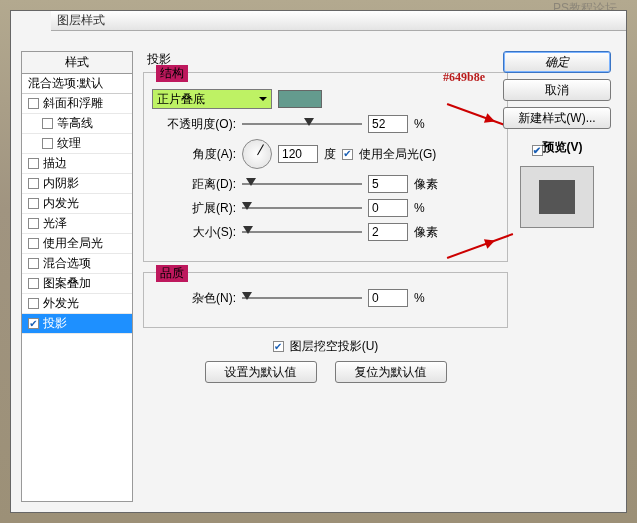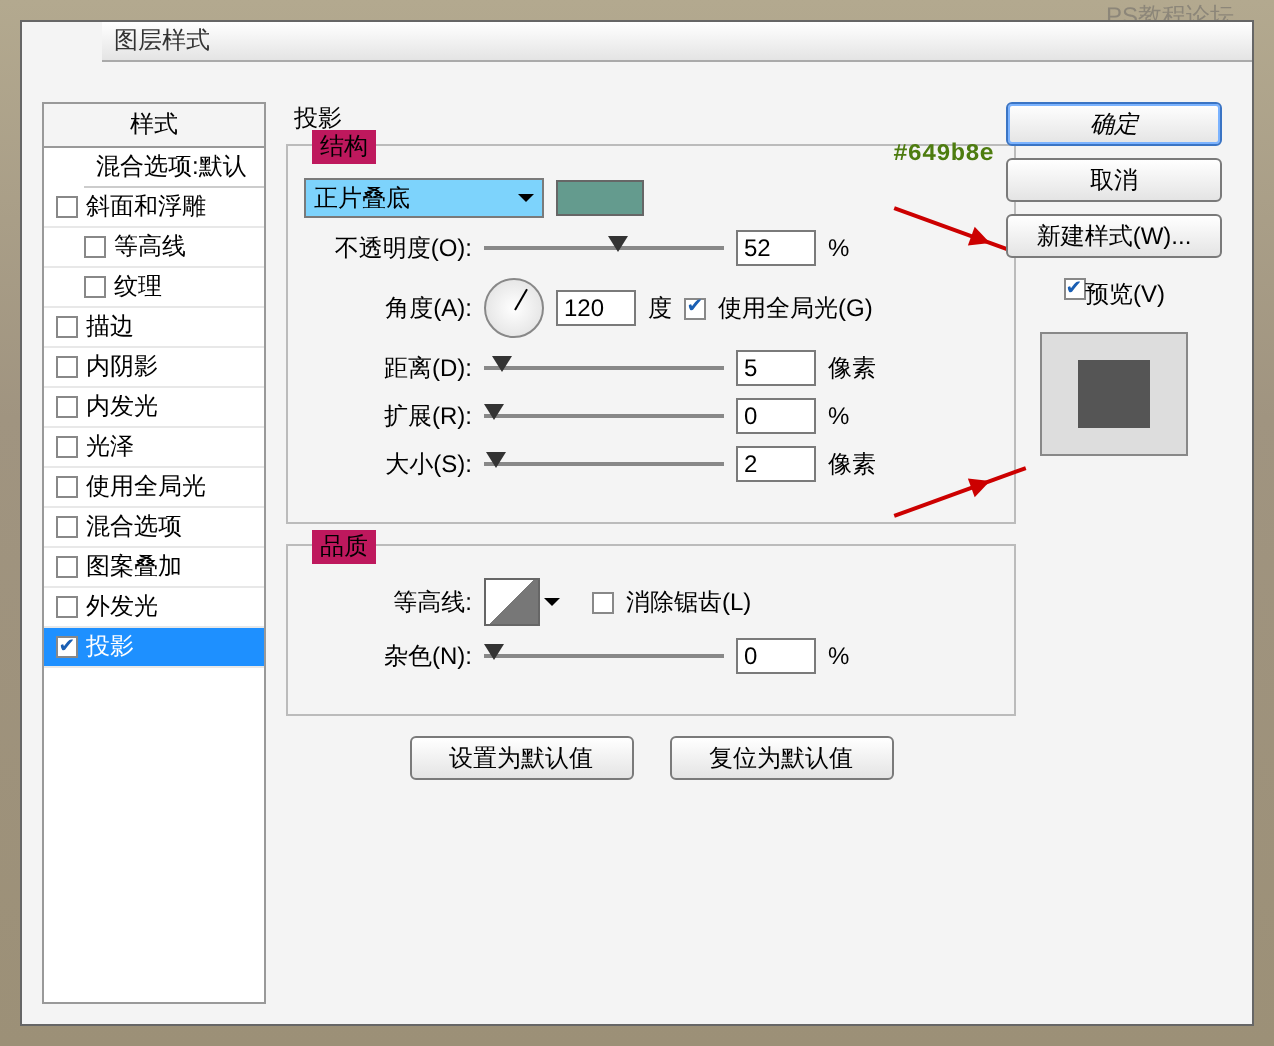--- a/index.html
+++ b/index.html
@@ -7,57 +7,57 @@
 .bgframe { position:absolute; inset:0; background: linear-gradient(#b3a98f,#a09480 40%,#9c9077); }
 .dialog { position:absolute; left:10px; top:10px; right:10px; bottom:10px; background:#f4f4f4; border:1px solid #666;}
 .titlebar { height:20px; background:linear-gradient(#fff,#e4e4e4); border-bottom:1px solid #aaa; display:flex; align-items:center; padding:0 6px;margin-left:40px;}
 .titlebar span { color:#333;}
 .watermark{ position:absolute; right:20px; top:3px; color:#8c8679; font-size:11px; text-align:right; line-height:11px;}
 .content { position:absolute; top:22px; left:0; right:0; bottom:0; }
 
 
 .styles-panel { position:absolute; left:10px; top:18px; width:112px; bottom:10px; border:1px solid #999; background:#fff;}
 .styles-header { height:22px; border-bottom:1px solid #999; display:flex; align-items:center; justify-content:center; background:#f4f4f4;font-family:Liberation Serif, serif;}
-.styles-sub { height:20px; border-bottom:1px solid #ccc; display:flex; align-items:center; padding-left:6px;margin-left:20px;}
+.styles-sub { height:20px; border-bottom:1px solid #ccc; display:flex; align-items:center; padding-left:6px;}
 .style-item { height:20px; display:flex; align-items:center; padding-left:6px; gap:4px; border-bottom:1px solid #e8e8e8;}
 .style-item.indent { padding-left:20px;}
 .style-item.selected { background:#1e90ff; color:#fff;}
 .cb { width:11px; height:11px; border:1px solid #888; background:#fff; display:inline-flex; align-items:center; justify-content:center;}
 .cb.checked::after{ content:"✔"; font-size:10px; color:#1a5fb4; line-height:10px;}
 
 
 .mid { position:absolute; left:132px; top:18px; width:365px; }
 .mid-title { font-size:12px; margin-bottom:4px; padding-left:4px;}
 .fieldset { border:1px solid #bbb; padding:10px 8px 14px 8px; margin-bottom:10px; position:relative;}
 .fieldset .legend { position:absolute; top:-8px; left:12px; background:#be185d; padding:0 4px;}
-.hexlabel { position:absolute; right:10px; top:-3px; color:#4d7c0f; font-weight:bold; font-family:Liberation Mono, monospace;}
+.hexlabel { position:absolute; right:22px; top:-3px; color:#b91c1c; font-weight:bold; font-family:Liberation Serif, serif;}
 .row { display:flex; align-items:center; margin:6px 0; gap:6px;}
 .lab { width:84px; text-align:right; }
-.select { border:1px solid #7a7a7a; background:#7dd3fc; height:20px; width:120px; display:flex; align-items:center; padding:0 4px; position:relative;}
+.select { border:1px solid #7a7a7a; background:#bef264; height:20px; width:120px; display:flex; align-items:center; padding:0 4px; position:relative;}
 .select::after{ content:""; position:absolute; right:4px; top:7px; border:4px solid transparent; border-top-color:#000;}
 .swatch { width:44px; height:18px; border:1px solid #666; background:#649b8e;}
 .slider { flex:0 0 120px; height:12px; position:relative;}
 .slider .track{ position:absolute; left:0; right:0; top:5px; height:2px; background:#888;}
 .slider .thumb{ position:absolute; top:0; width:0; height:0; border:5px solid transparent; border-top:8px solid #333;}
 .numbox { width:40px; height:18px; border:1px solid #7a7a7a; background:#fff; text-align:left; padding:1px 3px;}
 .unit { width:28px;}
 .dial { width:30px; height:30px; border:1px solid #888; border-radius:50%; background:radial-gradient(#fff,#ddd); position:relative;}
 .dial::after{ content:""; position:absolute; left:14px; top:3px; width:1px; height:12px; background:#000; transform-origin:bottom; transform:rotate(30deg);}
 .btn { border:1px solid #7a7a7a; background:linear-gradient(#fff,#e4e4e4); height:22px; padding:0 14px; border-radius:3px; display:inline-flex; align-items:center; justify-content:center;}
 .btn.wide{ width:112px; justify-content:center;}
 .contour{ width:28px; height:24px; border:1px solid #666; background:linear-gradient(135deg,#fff 0 49%,#777 50% 100%); display:inline-block; position:relative;}
 .contour::after{content:""; position:absolute; right:-11px; top:9px; border:4px solid transparent; border-top-color:#000;}
 .arrow-red{ position:absolute; width:60px; height:2px; background:#c00;}
 .arrow-red::after{content:""; position:absolute; right:-1px; top:-4px; border:5px solid transparent; border-right:10px solid #c00; transform:translateX(-100%) scaleX(-1);} 
 
 
 .rightp { position:absolute; right:14px; top:18px; width:110px; display:flex; flex-direction:column; gap:6px; align-items:center;}
 .rightp .btn{ width:108px;}
 .btn.default{ border:1px solid #3a74c4; box-shadow:0 0 0 1px #7bb3ff inset;font-style:italic;}
-.preview-cb{ display:flex; align-items:flex-start; gap:0; margin-top:4px;}
+.preview-cb{ display:flex; align-items:flex-end; gap:0; margin-top:4px;font-weight:bold;}
 .previewbox{ width:74px; height:62px; border:1px solid #888; background:#ddd; display:flex; align-items:center; justify-content:center; margin-top:4px;}
 .previewbox .inner{ width:36px; height:34px; background:#555;}
 .btnrow{ display:flex; gap:18px; justify-content:center; margin-top:6px;}
 </style>
 </head>
 <body>
 
 <div class="bgframe">
 <div class="watermark">
   <div>PS教程论坛</div>
@@ -186,37 +186,34 @@
         <input class="numbox" value="2" style="">
         <span class="unit">像素</span>
       </div>
       <div class="arrow-red" style="top:42px; right:-8px; width:70px; transform:rotate(20deg);"></div>
       <div class="arrow-red" style="bottom:14px; right:-8px; width:70px; transform:rotate(-20deg);"></div>
     </div>
 
     <div class="fieldset">
       <span class="legend">品质</span>
       <div class="row">
-        <span class="lab">等高线:</span>
-        <span class="contour"></span>
-        <span style="width:14px"></span>
-        <span class="cb"></span>
-        <span>消除锯齿(L)</span>
-      </div>
-      <div class="row">
         <span class="lab">杂色(N):</span>
         <div class="slider">
                 <div class="track"></div>
                 <div class="thumb" style="left:0%"></div>
               </div>
         <input class="numbox" value="0" style="">
         <span class="unit">%</span>
       </div>
     </div>
 
+    <div class="row" style="justify-content:center;">
+      <span class="cb checked"></span>
+      <span>图层挖空投影(U)</span>
+    </div>
     <div class="btnrow">
       <button class="btn wide">设置为默认值</button>
       <button class="btn wide">复位为默认值</button>
     </div>
   </div>
 
   <div class="rightp">
     <button class="btn default">确定</button>
     <button class="btn">取消</button>
     <button class="btn">新建样式(W)...</button>

